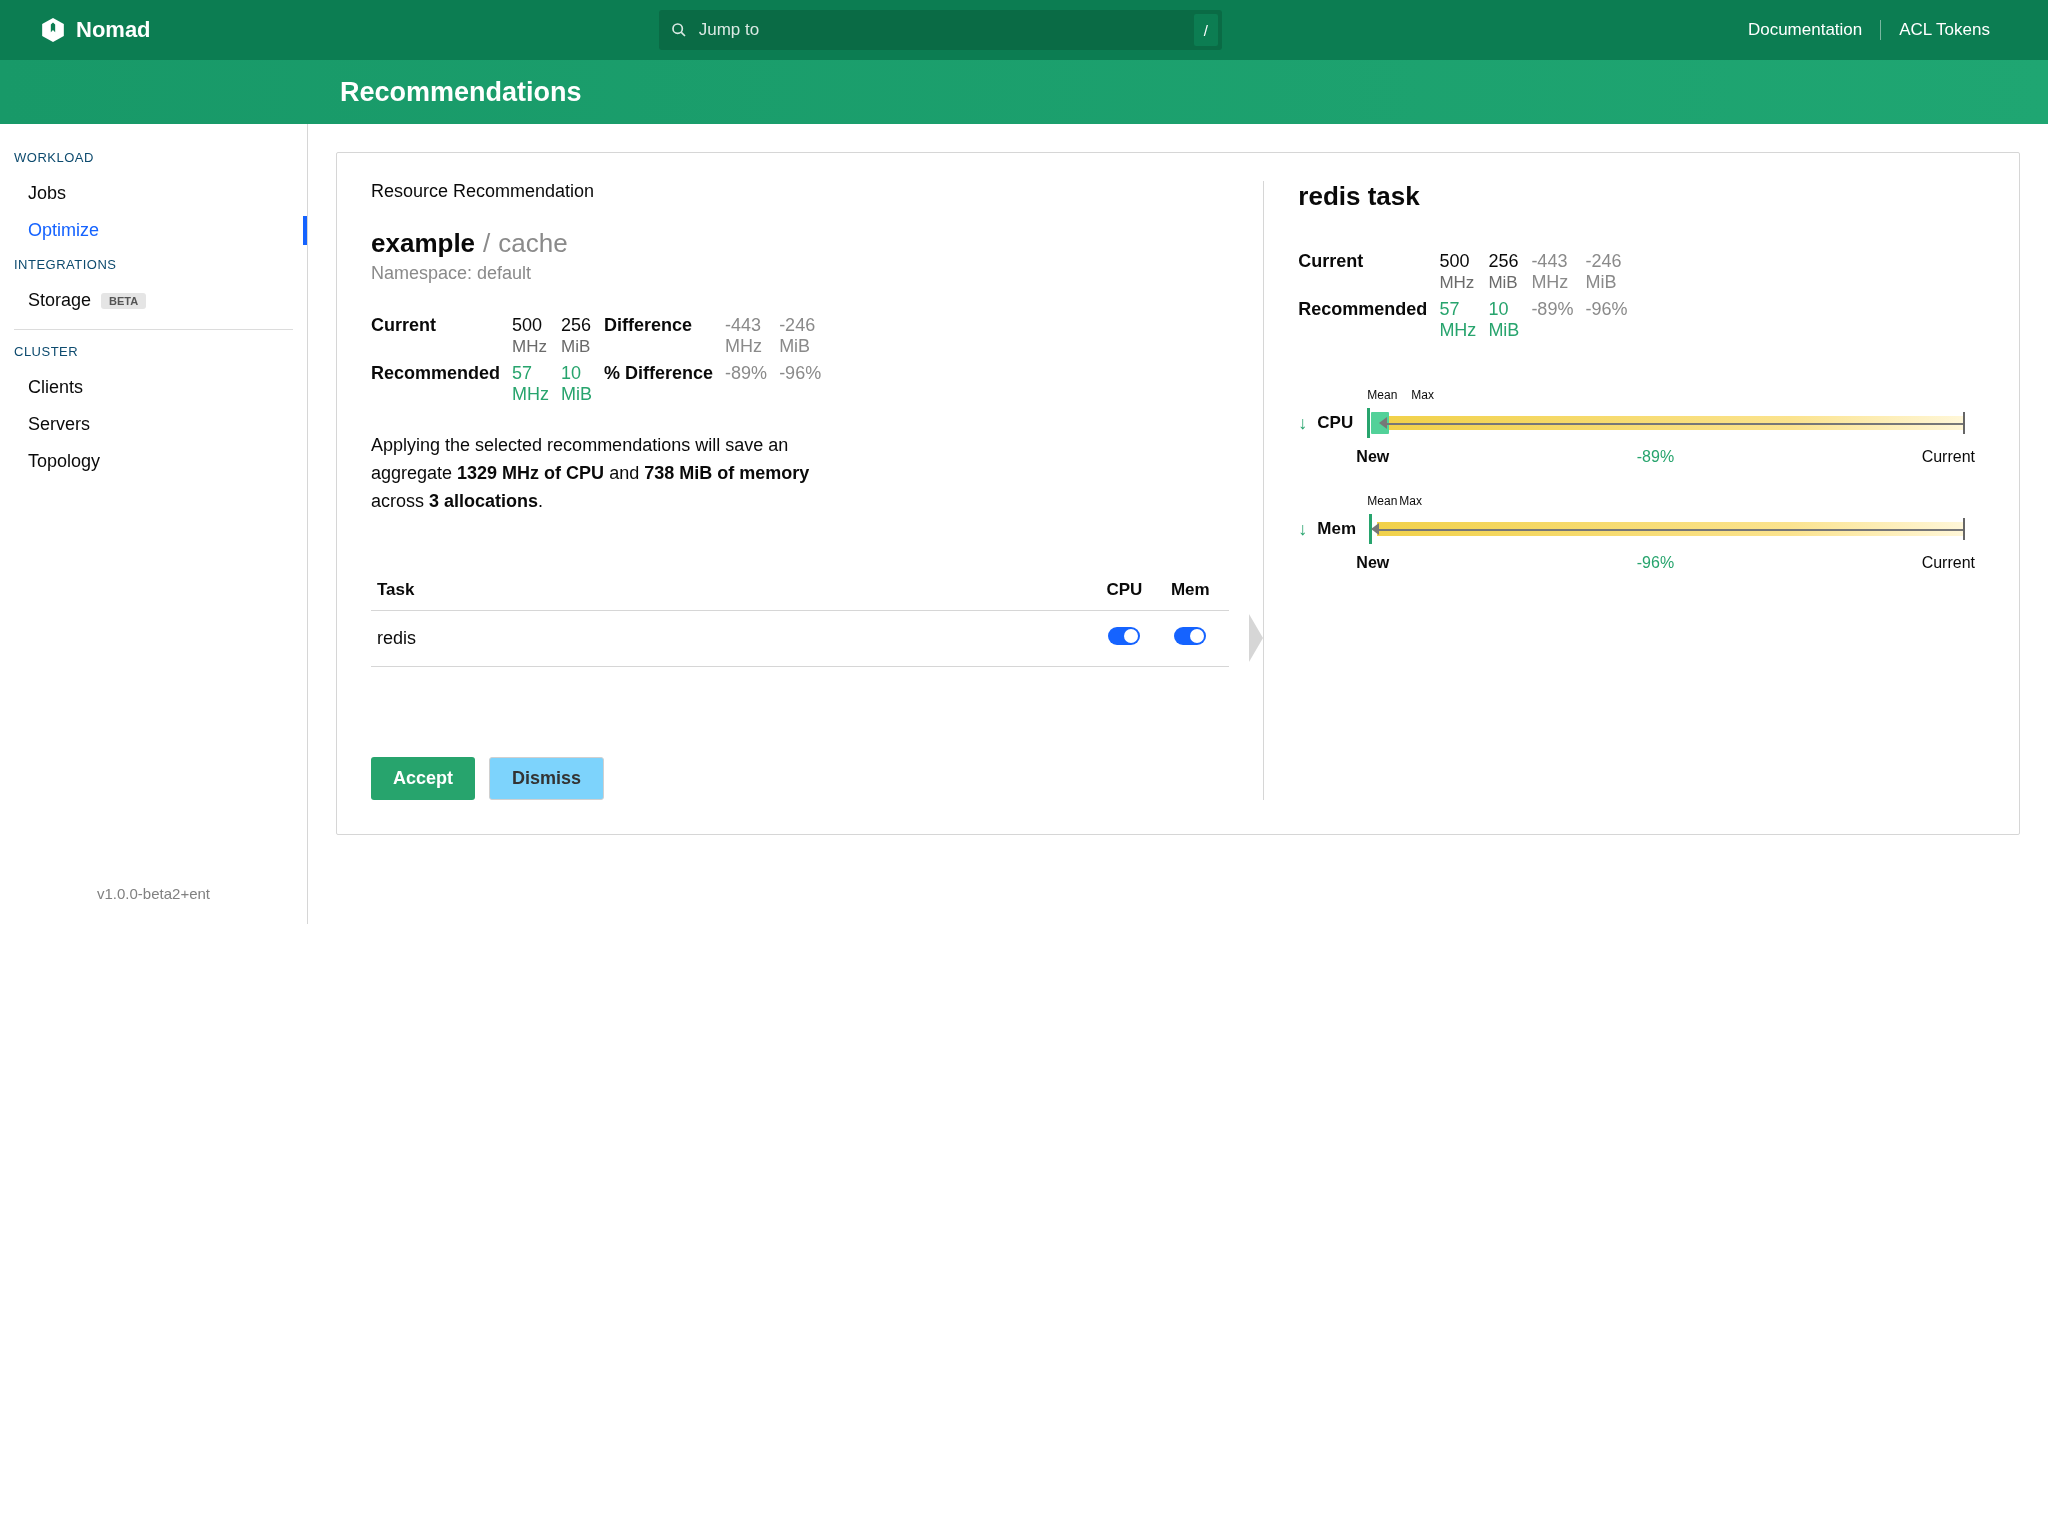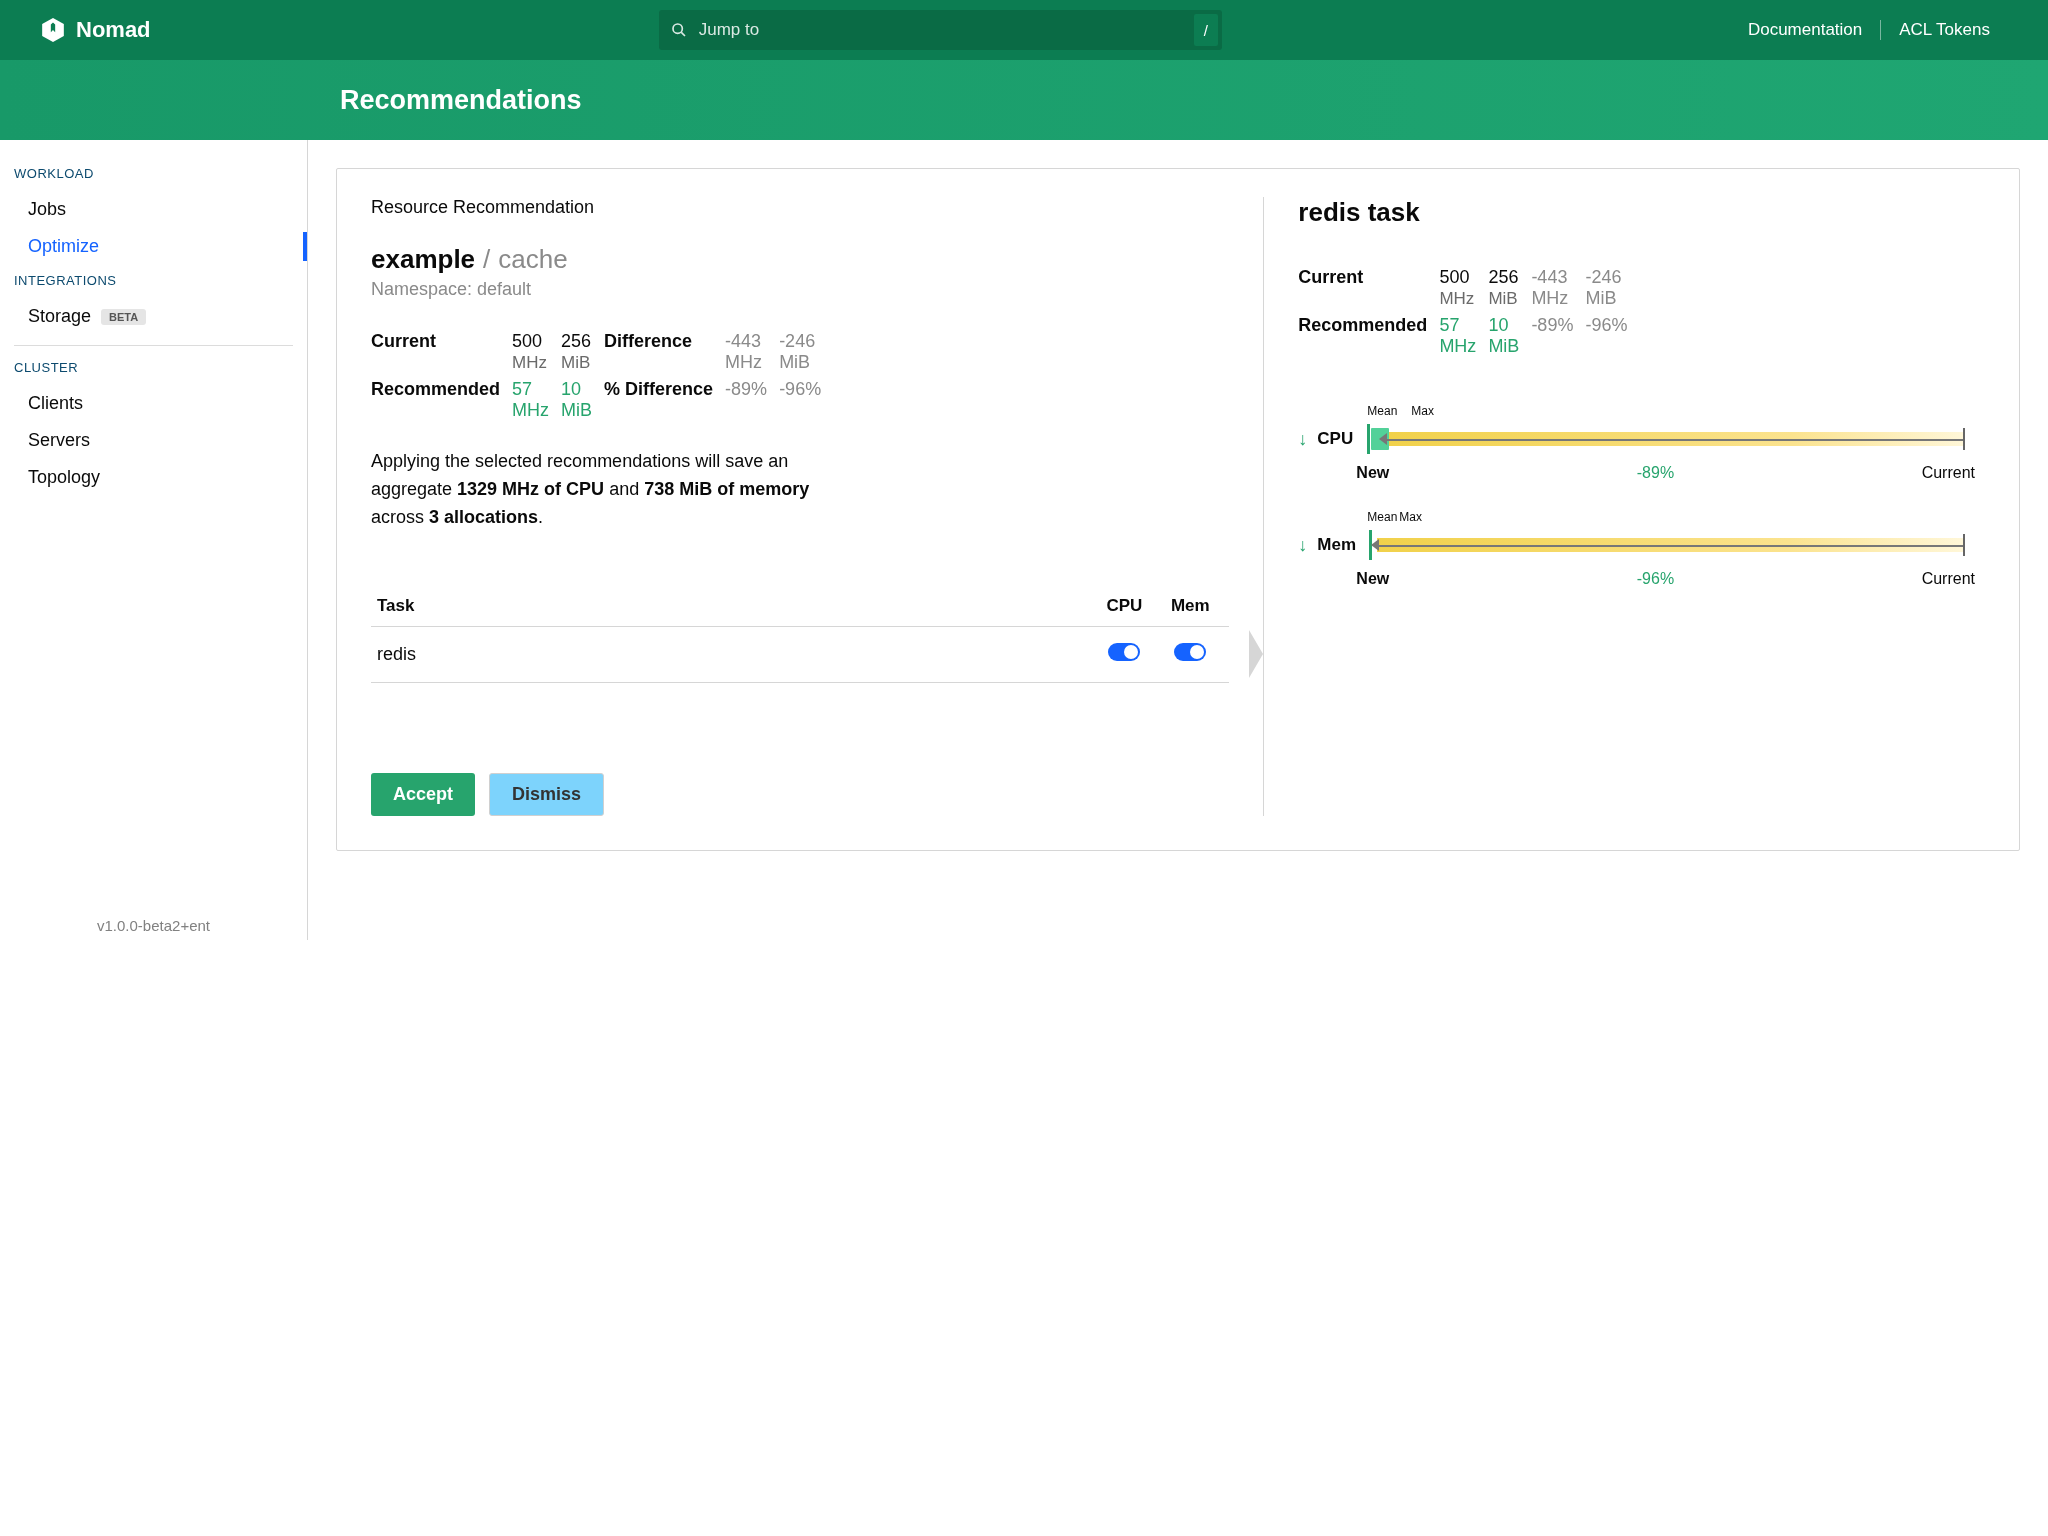--- a/index.html
+++ b/index.html
@@ -10,32 +10,32 @@
   .logo-icon { width: 26px; height: 26px; }
   .search-wrap { margin-left: auto; margin-right: auto; position: relative; width: 563px; text-decoration: underline; }
   .search-input { width: 100%; height: 40px; background: #0a6b45; border: none; border-radius: 3px; padding: 0 40px; color: #fff; font-size: 17px; outline: none; }
   .search-input::placeholder { color: rgba(255,255,255,0.85); }
   .search-icon { position: absolute; left: 12px; top: 50%; transform: translateY(-50%); color: rgba(255,255,255,0.85); }
   .slash-key { position: absolute; right: 4px; top: 50%; transform: translateY(-50%); background: #0c7d52; width: 24px; height: 32px; border-radius: 2px; display: flex; align-items: center; justify-content: center; color: #fff; font-size: 15px; }
   .top-links { display: flex; align-items: center; gap: 0; }
   .top-link { color: #fff; text-decoration: none; font-size: 17px; padding: 0 18px; }
   .top-divider { width: 1px; height: 20px; background: rgba(255,255,255,0.45); }
 
-  .subhead { background: #18a16e; background: linear-gradient(to right, #189968, #1fa672); height: 80px; display: flex; align-items: center; padding-left: 340px; }
+  .subhead { background: #18a16e; background: linear-gradient(to right, #189968, #1fa672); height: 64px; display: flex; align-items: center; padding-left: 340px; }
   .subhead h1 { color: #fff; font-size: 27px; font-weight: 700; }
 
   .layout { display: flex; }
   .sidebar { width: 308px; border-right: 1px solid #d6d6d6; min-height: 800px; padding-top: 18px; position: relative; }
   .side-section-label { color: #0c4a6e; font-size: 13px; letter-spacing: 0.5px; font-weight: 500; padding: 8px 14px 10px; }
   .side-item { display: flex; align-items: center; padding: 8px 28px; font-size: 18px; color: #0a0a0a; cursor: pointer; position: relative; }
   .side-item.active { color: #1563ff; }
   .side-item.active::after { content: ""; position: absolute; right: 0; top: 4px; bottom: 4px; width: 4px; background: #1563ff; }
   .side-beta { background: #e5e5e5; color: #555; font-size: 11px; font-weight: 600; padding: 2px 8px; border-radius: 3px; margin-left: 10px; }
   .side-rule { border: none; border-top: 1px solid #dcdcdc; margin: 10px 14px 6px; }
-  .version { position: absolute; bottom: 6px; left: 0; right: 0; text-align: center; color: #818181; font-size: 15px; }
+  .version { position: absolute; bottom: 22px; left: 0; right: 0; text-align: center; color: #818181; font-size: 15px; }
 
   .main { flex: 1; padding: 28px; }
   .card { border: 1px solid #d6d6d6; border-radius: 2px; padding: 28px 34px 34px; display: flex; gap: 0; }
   .left-pane { flex: 1; padding-right: 34px; border-right: 1px solid #d6d6d6; }
   .right-pane { flex: 0.80; padding-left: 34px; }
   
   .sec-label { font-size: 18px; margin-bottom: 26px; }
   .big-title { font-size: 26px; font-weight: 700; display: flex; gap: 8px; align-items: baseline; }
   .slash-gray { color: #8a8a8a; font-weight: 400; }
   .group-gray { color: #8a8a8a; font-weight: 400; }

